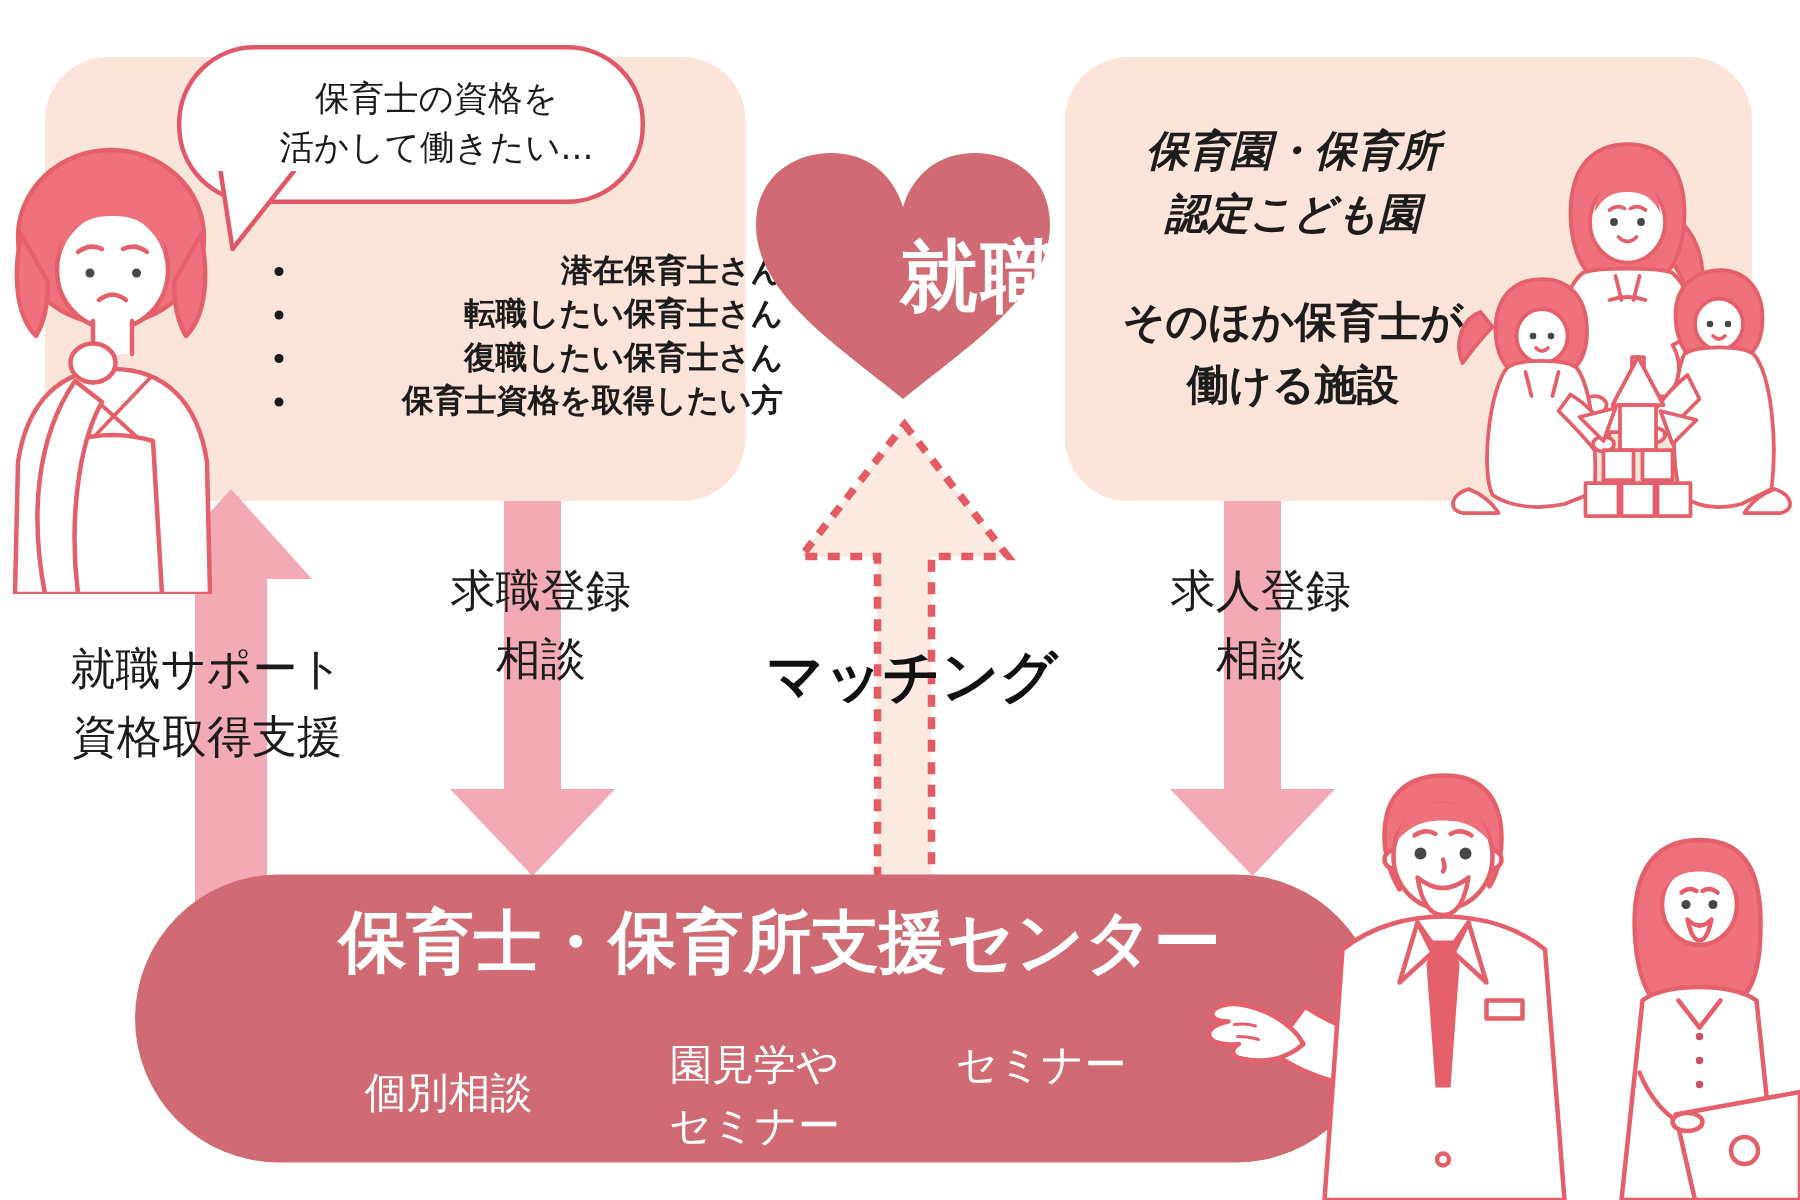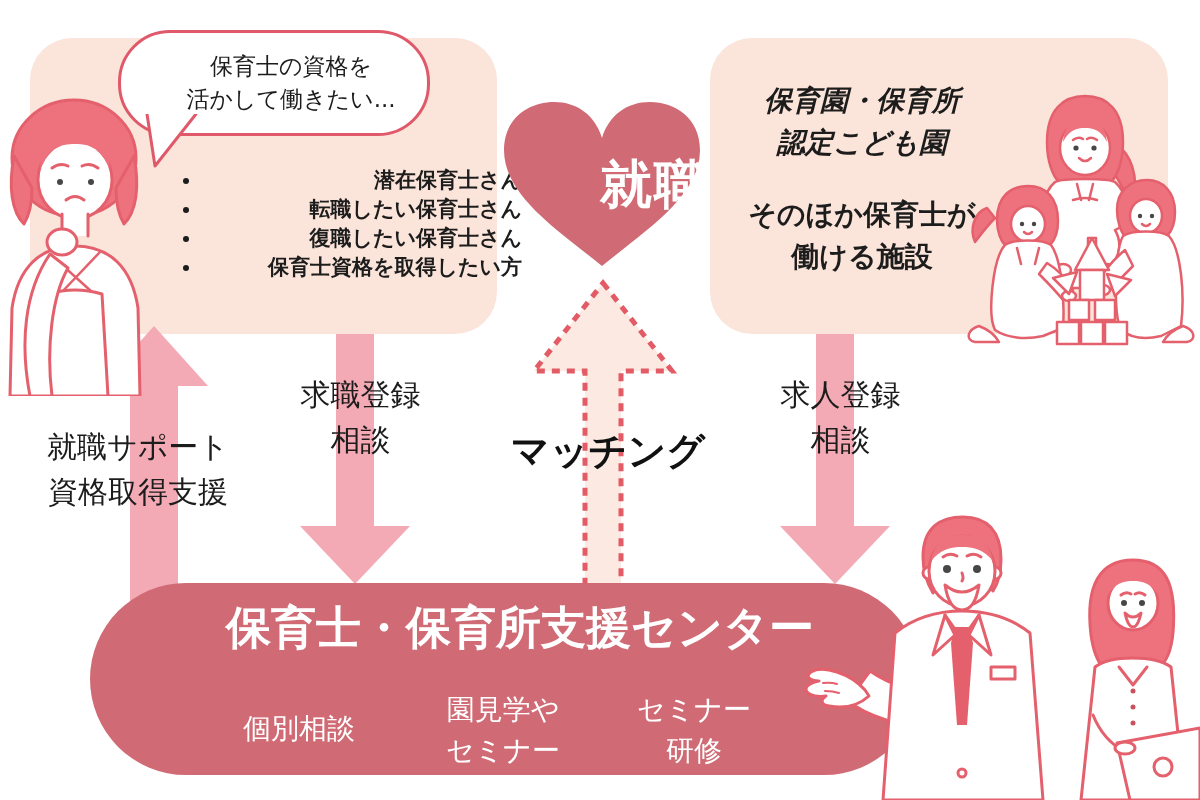--- a/index.html
+++ b/index.html
@@ -189,21 +189,20 @@
   <div class="abs service" style="left:219px;top:708px;width:160px;">
     <div>個別相談</div>
     <div></div>
   </div>
   <div class="abs service" style="left:413px;top:689px;width:180px;">
     <div>園見学や</div>
     <div>セミナー</div>
   </div>
   <div class="abs service" style="left:604px;top:689px;width:180px;">
     <div>セミナー</div>
-    <div>研修</div>
   </div>
 
   <svg class="abs z5" style="left:795px;top:515px;" width="405" height="285" viewBox="0 0 405 285">
     <g stroke="var(--line_red,#E4606C)" stroke-width="3" stroke-linejoin="round" stroke-linecap="round">
 
       <path d="M296,120 C290,70 305,45 338,45 C370,45 382,68 378,118 C376,138 370,148 364,152 L308,152 C302,146 298,134 296,120 Z" fill="var(--hair_pink,#EE727D)"></path>
       <ellipse cx="338" cy="88" rx="25" ry="27" fill="#fff"></ellipse>
       <path d="M313,80 C316,60 325,54 338,54 C351,54 360,60 363,80 C356,68 347,66 338,66 C329,66 320,68 313,80 Z" fill="var(--hair_pink,#EE727D)" stroke="none"></path>
       <path d="M326,80 Q331,76 336,79 M340,79 Q345,76 350,80" fill="none"></path>
       <path d="M330,98 Q338,106 346,98 Q343,112 338,112 Q333,112 330,98 Z" fill="#fff"></path>

